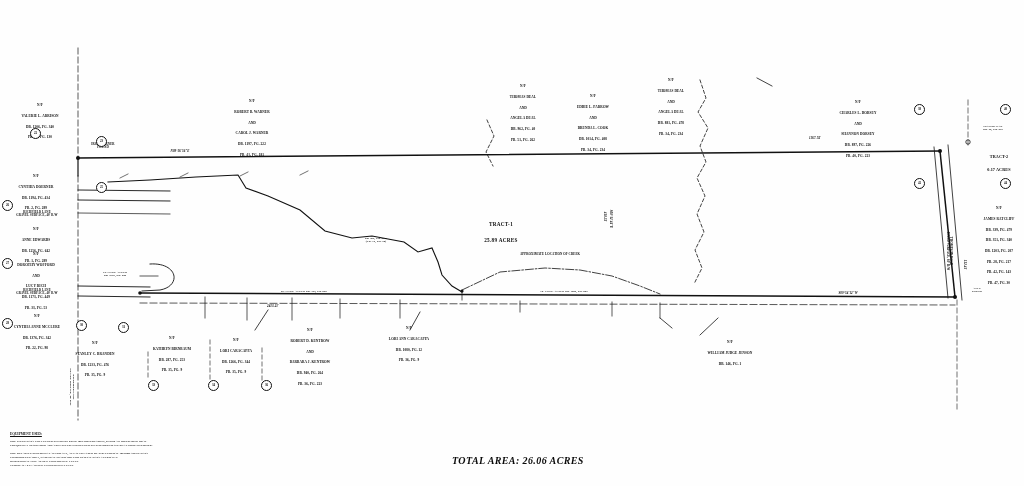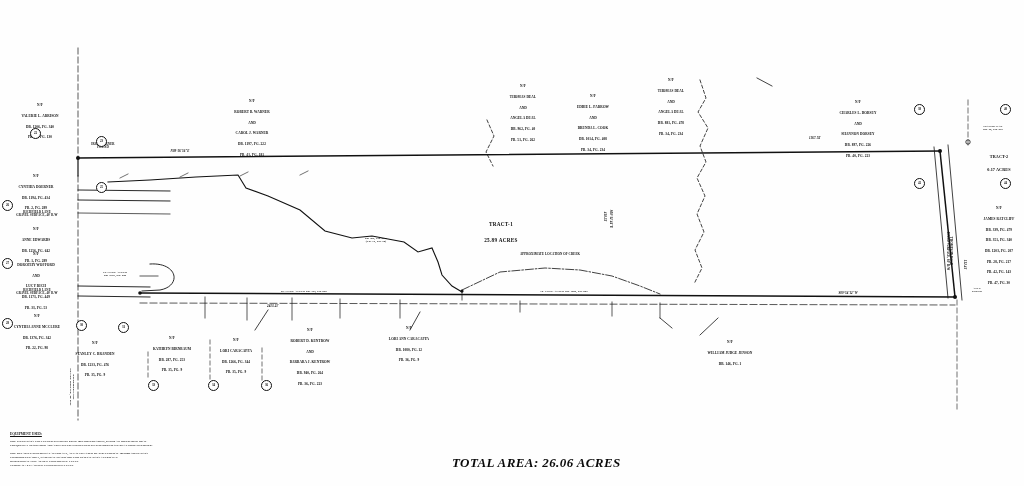--- a/index.html
+++ b/index.html
@@ -10,21 +10,21 @@
   .lbl{position:absolute;text-align:center;line-height:1.05;
        font-family:"Liberation Serif",serif;font-weight:bold;
        color:#0c0c0c;white-space:pre;letter-spacing:.1px;}
   .owner{font-size:3.4px;}
   .tiny{font-size:3.1px;}
   .vtiny{font-size:2.7px;}
   .tract{font-size:5.2px;letter-spacing:.3px;}
   .tract2{font-size:4.2px;}
   .bear{font-size:3.2px;font-style:italic;}
   .road{font-size:3.0px;}
-  .total{position:absolute;font-size:13px;font-weight:bold;font-style:italic;
+  .total{position:absolute;font-size:10px;font-weight:bold;font-style:italic;
          letter-spacing:.4px;color:#0a0a0a;}
   .notes{position:absolute;font-size:2.9px;line-height:1.35;
          font-family:"Liberation Serif",serif;font-weight:bold;color:#111;
          text-align:left;white-space:pre-line;}
   .notes-h{font-size:3.4px;text-decoration:underline;font-weight:bold;}
   .rot90{transform-origin:0 0;}
   .bubble{position:absolute;font-size:3.2px;font-weight:bold;text-align:center;
           width:9px;height:9px;line-height:9px;border:.7px solid #111;
           border-radius:50%;background:#fff;}
 </style>

